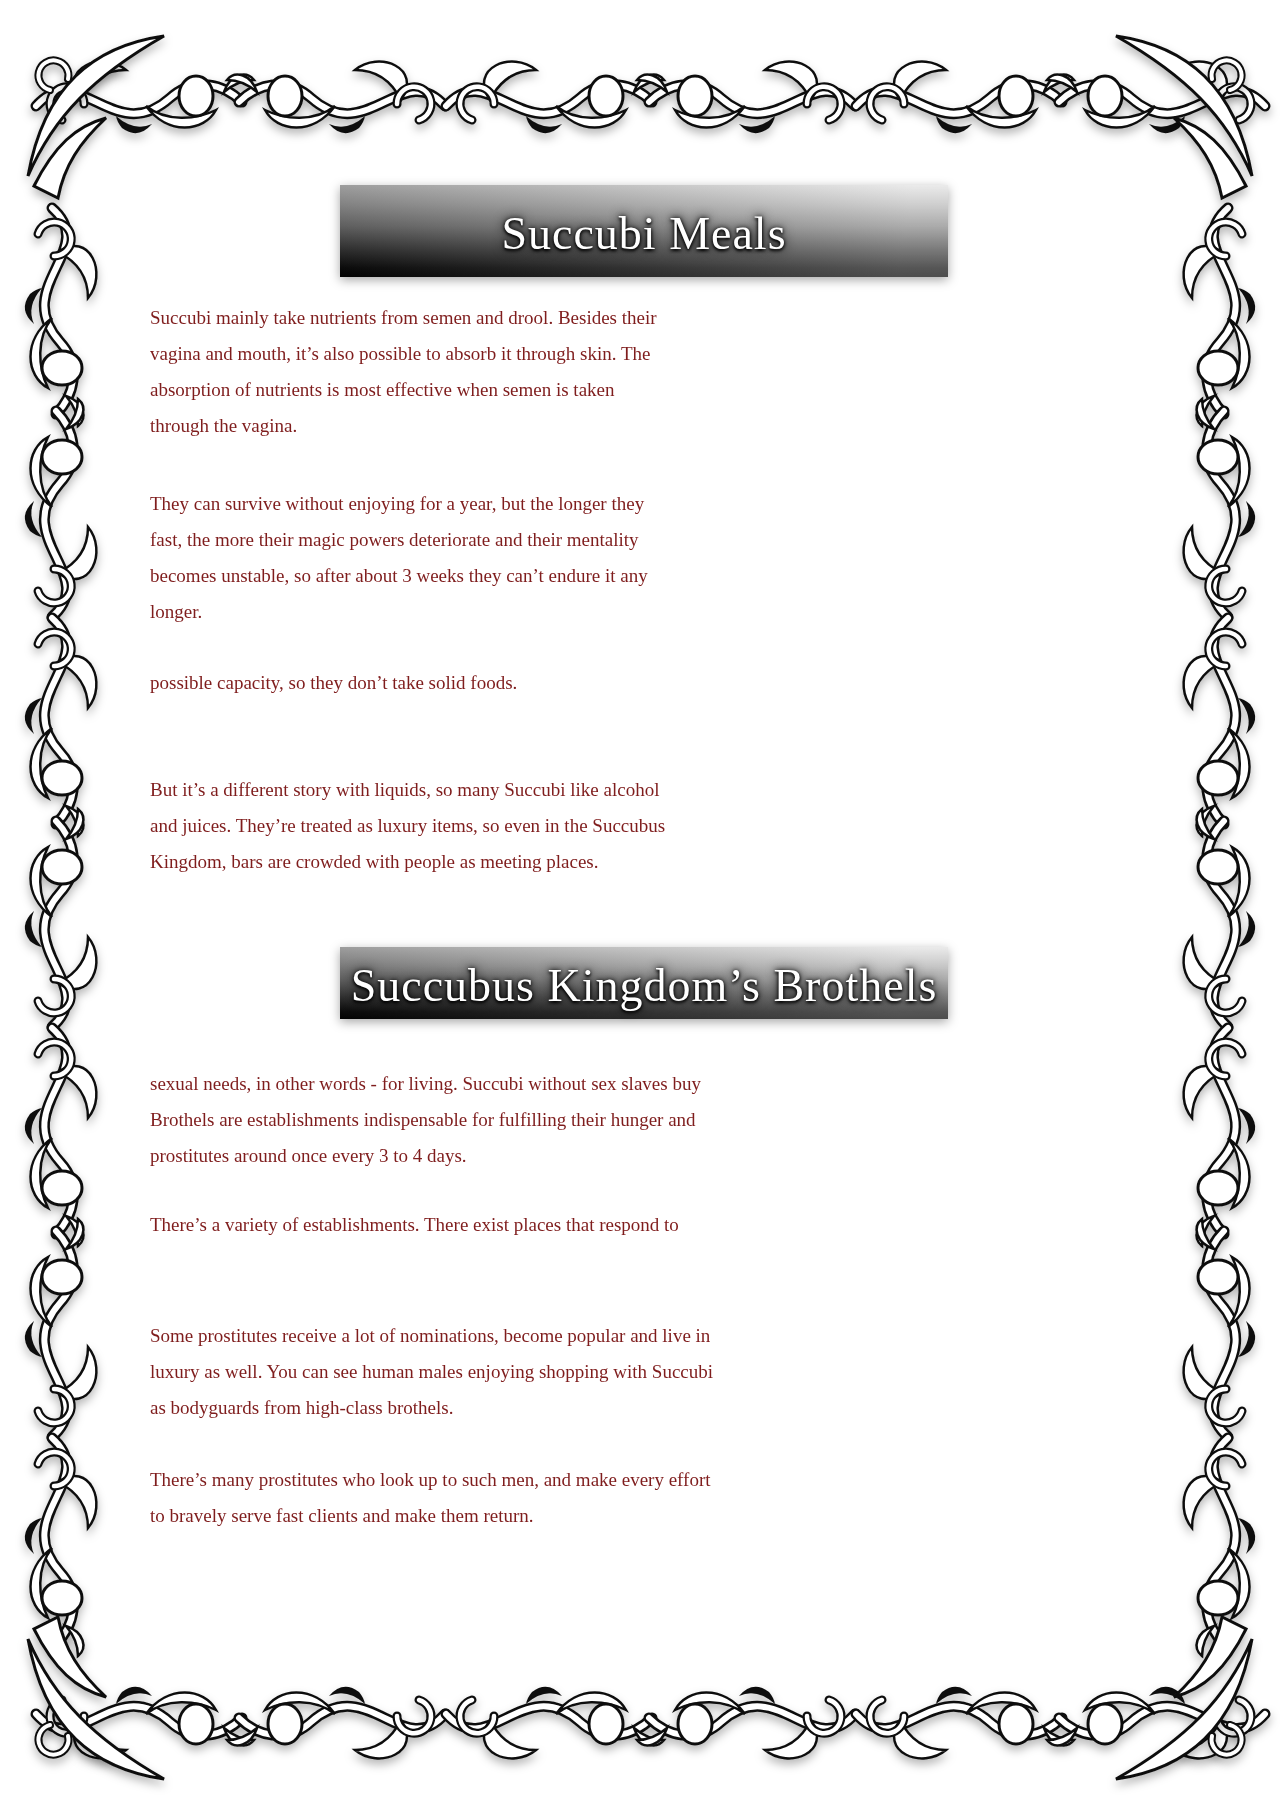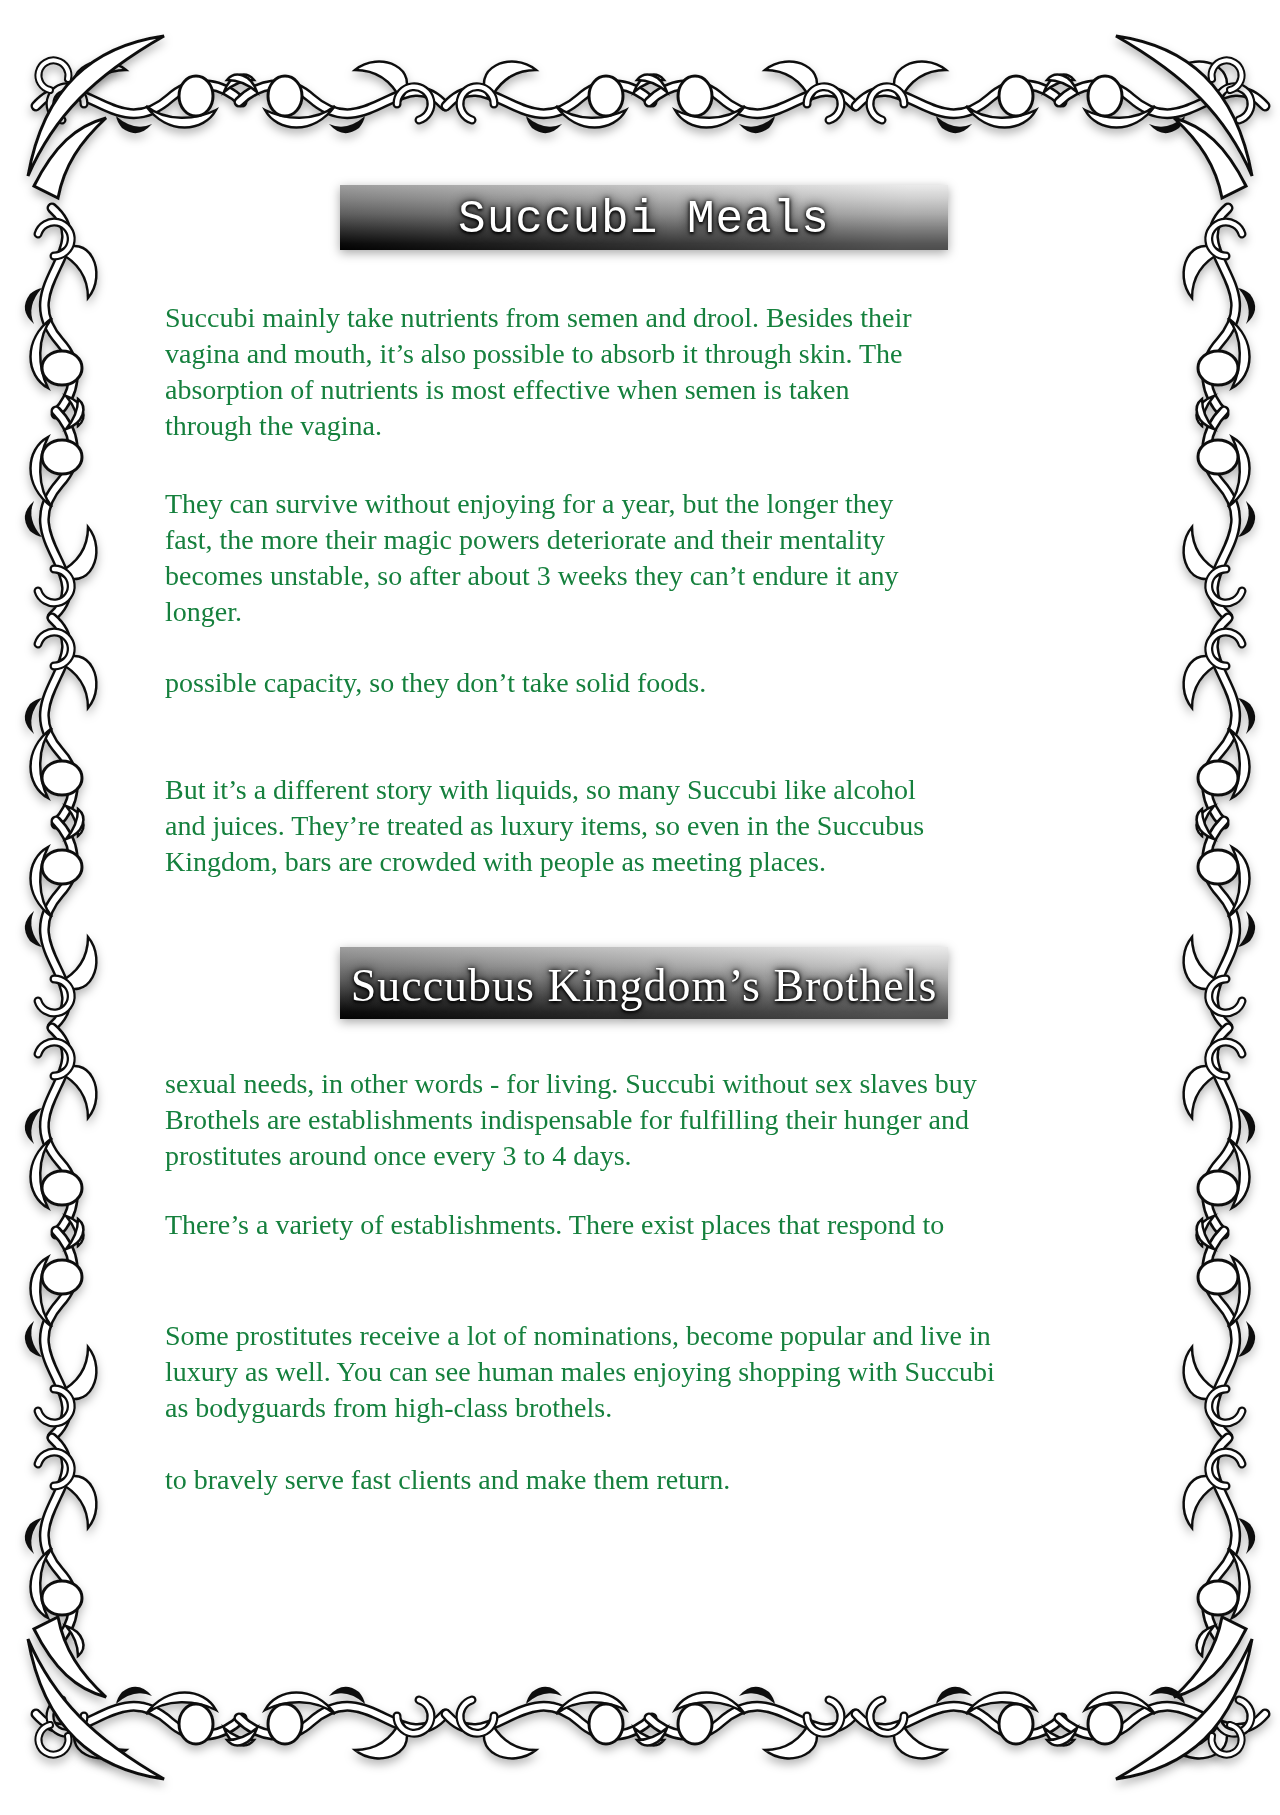--- a/index.html
+++ b/index.html
@@ -22,35 +22,35 @@
     left:340px;
     width:608px;
     display:flex;
     align-items:center;
     justify-content:center;
     background-image:
       linear-gradient(100deg, rgba(0,0,0,0.30) 0%, rgba(255,255,255,0.30) 92%),
       linear-gradient(to bottom, #e2e2e2 0%, #bcbcbc 20%, #868686 45%, #414141 70%, #0d0d0d 90%, #000000 100%);
     box-shadow:0 3px 10px rgba(0,0,0,0.35);
   }
-  #banner-1{top:185px;height:65px;font-family:Liberation Mono, monospace;}
+  #banner-1{top:185px;height:92px;}
   #banner-2{top:947px;height:72px;}
   .banner-title{
     font-size:46px;
     color:#ffffff;
     letter-spacing:1px;
     padding-top:4px;
     text-shadow:0 0 12px rgba(0,0,0,0.95), 0 0 4px rgba(0,0,0,0.85), 0 2px 3px rgba(0,0,0,0.9);
   }
   .para{
     position:absolute;
-    left:165px;
-    font-size:28px;
+    left:150px;
+    font-size:19px;
     line-height:36px;
-    color:#15803d;
+    color:#7f1d1d;
   }
   .para .line{white-space:nowrap;}
 </style>
 </head>
 <body>
 
 <div class="page">
 
   <svg class="frame" viewBox="0 0 1280 1815" xmlns="http://www.w3.org/2000/svg">
     <defs>
@@ -164,16 +164,17 @@
     <div class="line">There’s a variety of establishments. There exist places that respond to</div>
   </div>
 
   <div class="para" style="top:1318px">
     <div class="line">Some prostitutes receive a lot of nominations, become popular and live in</div>
     <div class="line">luxury as well. You can see human males enjoying shopping with Succubi</div>
     <div class="line">as bodyguards from high-class brothels.</div>
   </div>
 
   <div class="para" style="top:1462px">
+    <div class="line">There’s many prostitutes who look up to such men, and make every effort</div>
     <div class="line">to bravely serve fast clients and make them return.</div>
   </div>
 
 </div>
 
 </body></html>

